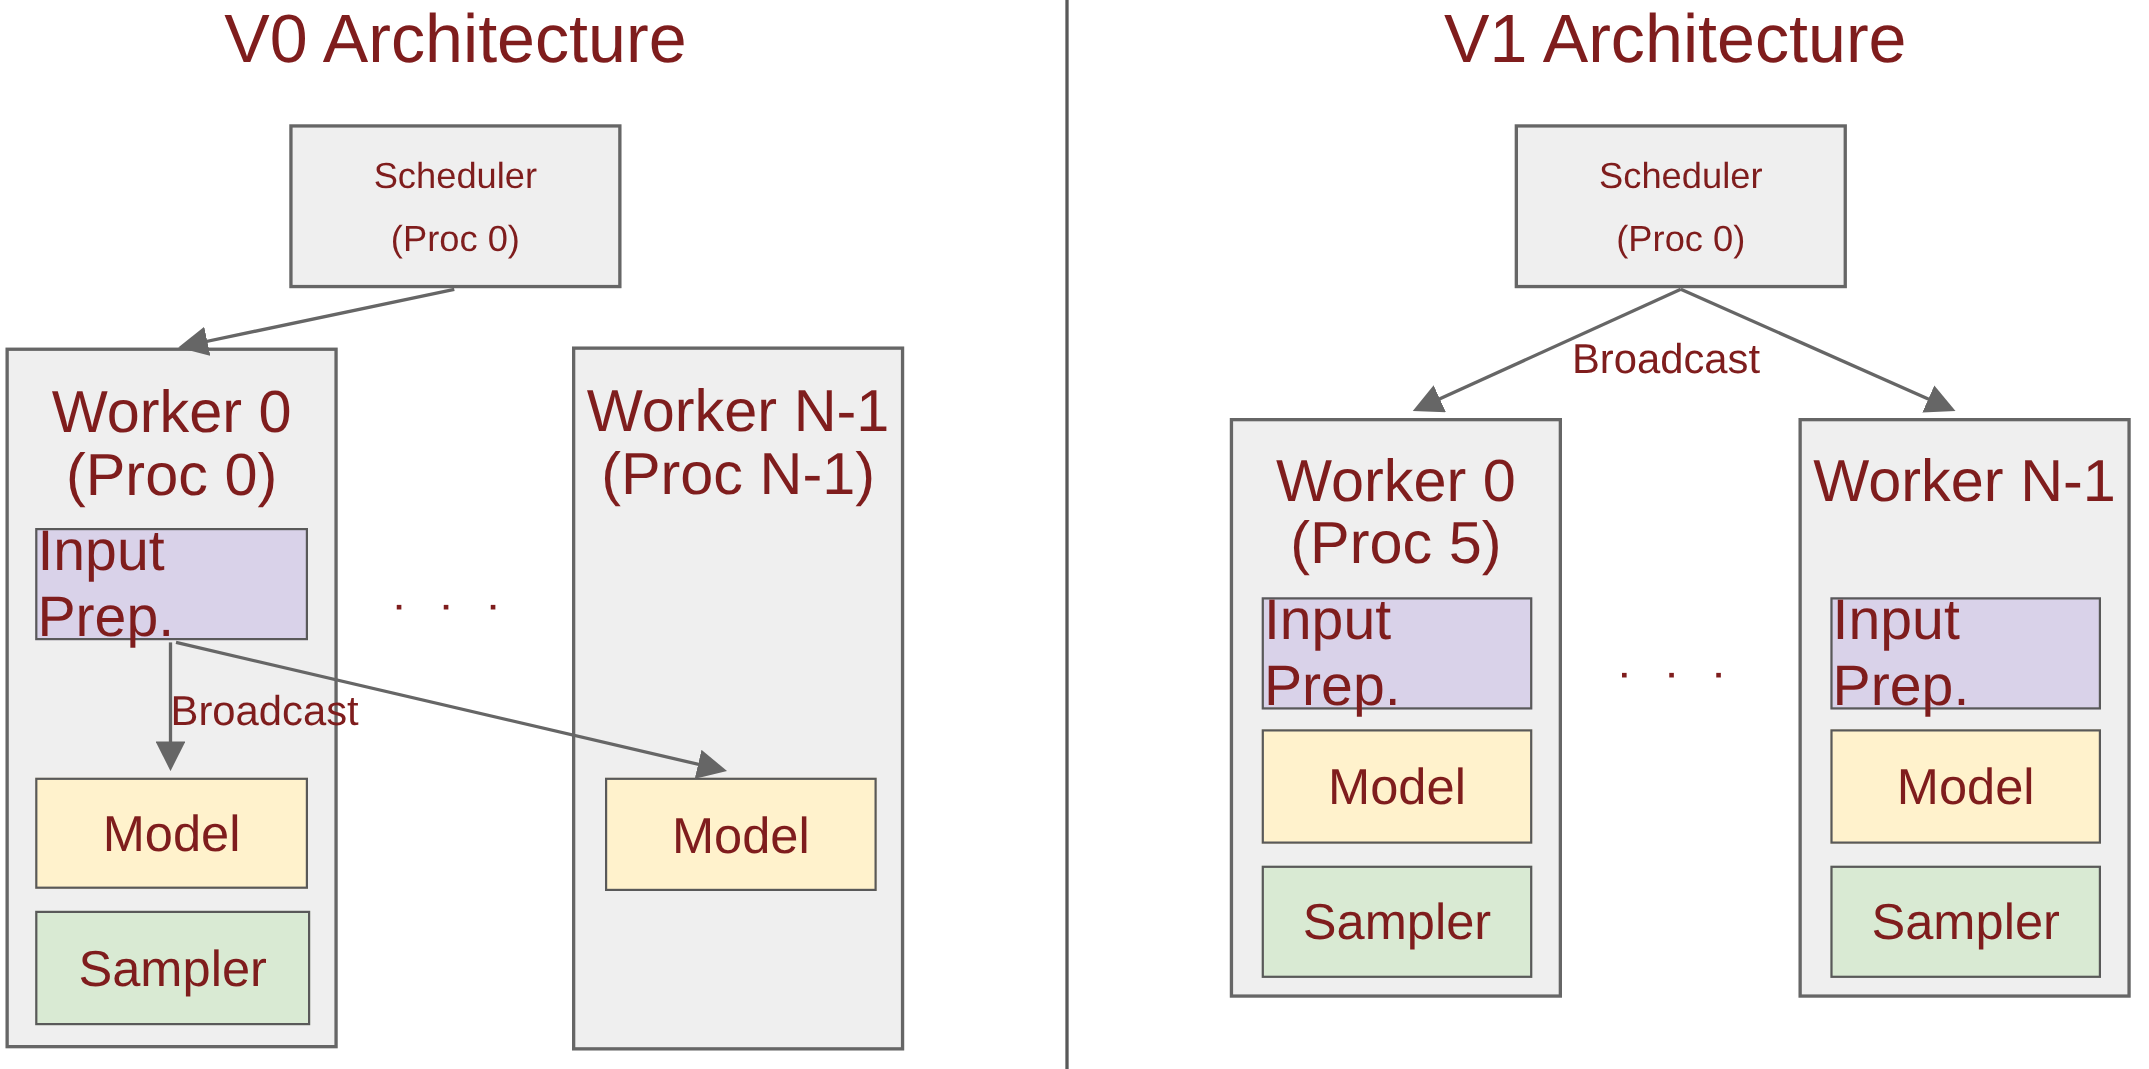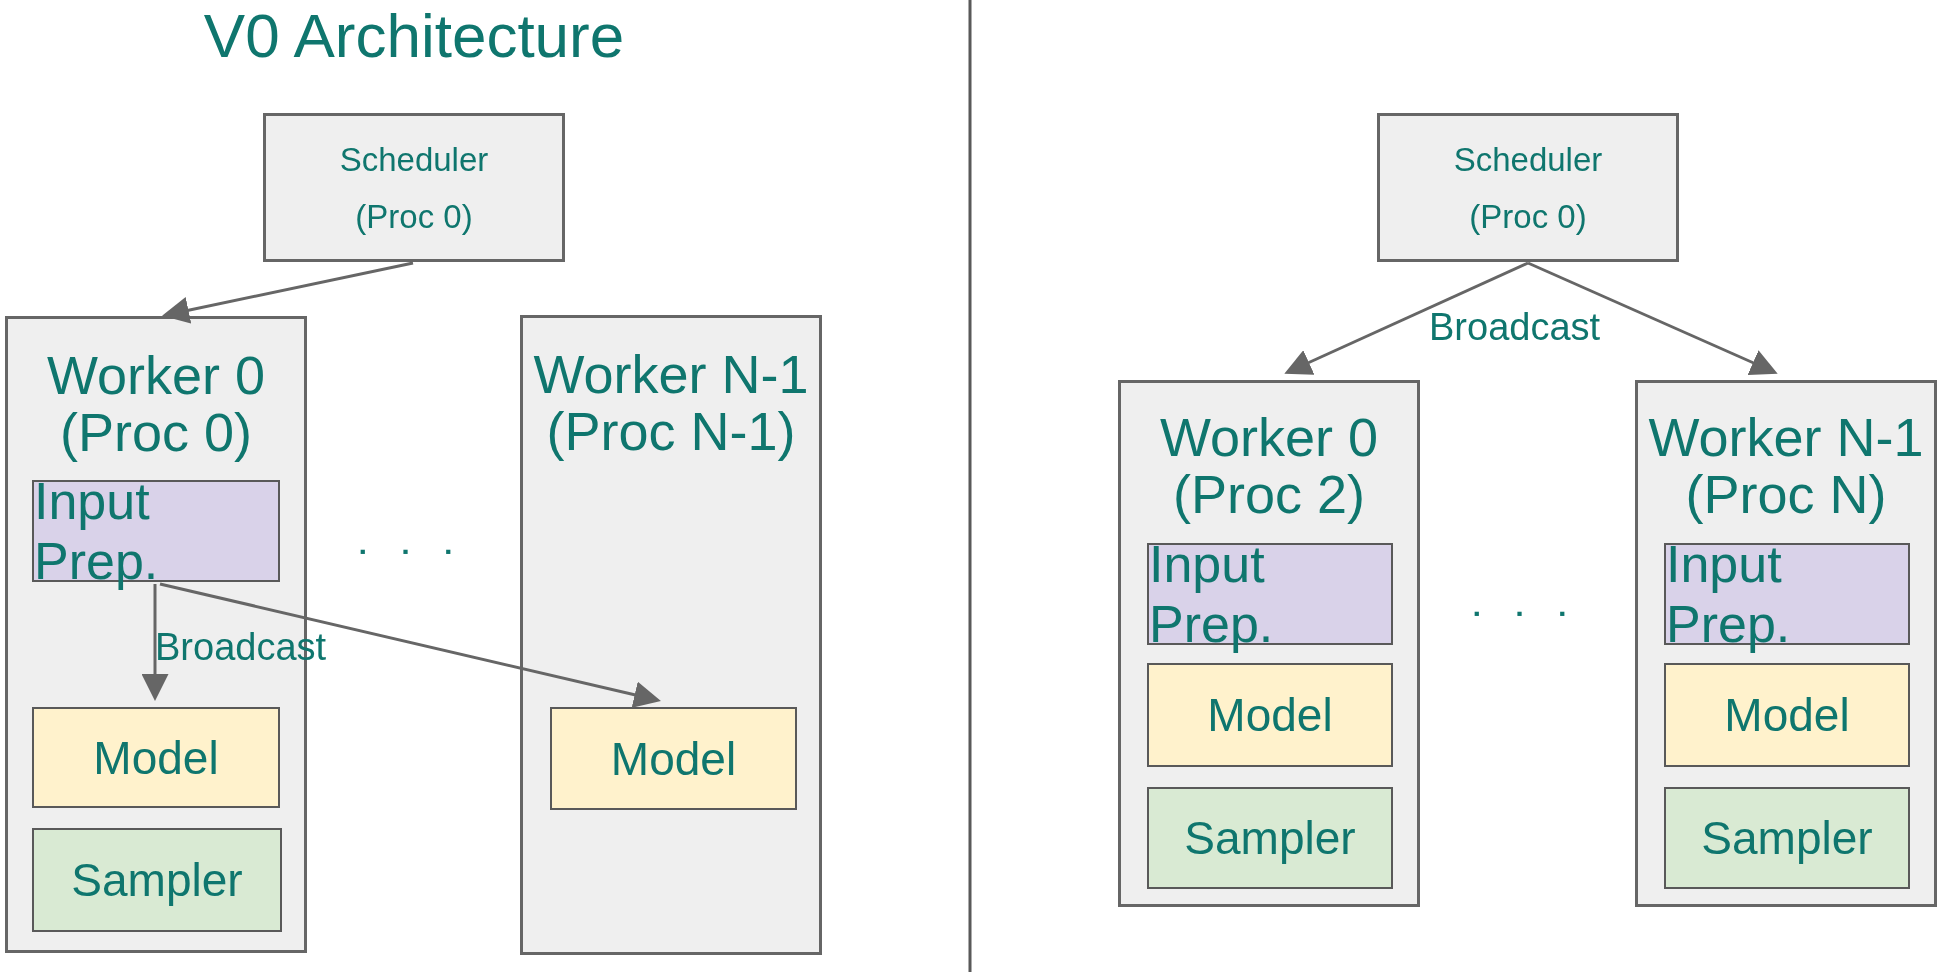--- a/index.html
+++ b/index.html
@@ -1,21 +1,21 @@
 <!DOCTYPE html>
 <html><head>
 <meta charset="utf-8">
 <style>
   html,body{margin:0;padding:0;background:#ffffff;}
   .canvas{
     position:relative;
     width:1954px;height:972px;
     background:#ffffff;
     font-family:"Liberation Sans", sans-serif;
-    color:#0f766e;
+    color:#7f1d1d;
     overflow:hidden;
   }
   .title{
     position:absolute;
     font-size:62px;
     line-height:64px;
     text-align:center;
     white-space:nowrap;
   }
   .gbox{
@@ -94,44 +94,44 @@
   <div class="gbox" style="left:520px;top:315px;width:302px;height:640px;">
     <div class="worker-label" style="padding-top:28px;">
       <div>Worker N-1</div>
       <div>(Proc N-1)</div>
     </div>
   </div>
   <div class="inner model" style="left:550px;top:707px;width:247px;height:103px;">Model</div>
 
   <div class="flow-label" style="left:155px;top:624px;width:240px;">Broadcast</div>
 
+  <div class="title" style="left:1223px;top:4px;width:600px;">V1 Architecture</div>
 
   <div class="gbox scheduler" style="left:1377px;top:113px;width:302px;height:149px;">
     <div>Scheduler</div>
     <div>(Proc 0)</div>
   </div>
 
   <div class="flow-label" style="left:1429px;top:304px;width:200px;">Broadcast</div>
 
   <div class="gbox" style="left:1118px;top:380px;width:302px;height:527px;">
     <div class="worker-label" style="padding-top:26px;">
       <div>Worker 0</div>
-      <div>(Proc 2)</div>
+      <div>(Proc 5)</div>
     </div>
   </div>
   <div class="inner ip" style="left:1147px;top:543px;width:246px;height:102px;">Input Prep.</div>
   <div class="inner model" style="left:1147px;top:663px;width:246px;height:104px;">Model</div>
   <div class="inner sampler" style="left:1147px;top:787px;width:246px;height:102px;">Sampler</div>
 
   <div class="dots" style="left:1420px;top:604px;width:215px;">▪ ▪ ▪</div>
 
   <div class="gbox" style="left:1635px;top:380px;width:302px;height:527px;">
     <div class="worker-label" style="padding-top:26px;">
       <div>Worker N-1</div>
-      <div>(Proc N)</div>
     </div>
   </div>
   <div class="inner ip" style="left:1664px;top:543px;width:246px;height:102px;">Input Prep.</div>
   <div class="inner model" style="left:1664px;top:663px;width:246px;height:104px;">Model</div>
   <div class="inner sampler" style="left:1664px;top:787px;width:246px;height:102px;">Sampler</div>
 
   <svg class="overlay" width="1954" height="972" viewBox="0 0 1954 972">
     <defs>
       <marker id="ah" viewBox="0 0 10 10" refX="8.5" refY="5" markerWidth="9" markerHeight="9" orient="auto">
         <path d="M 0 0 L 10 5 L 0 10 z" fill="#666666"></path>

